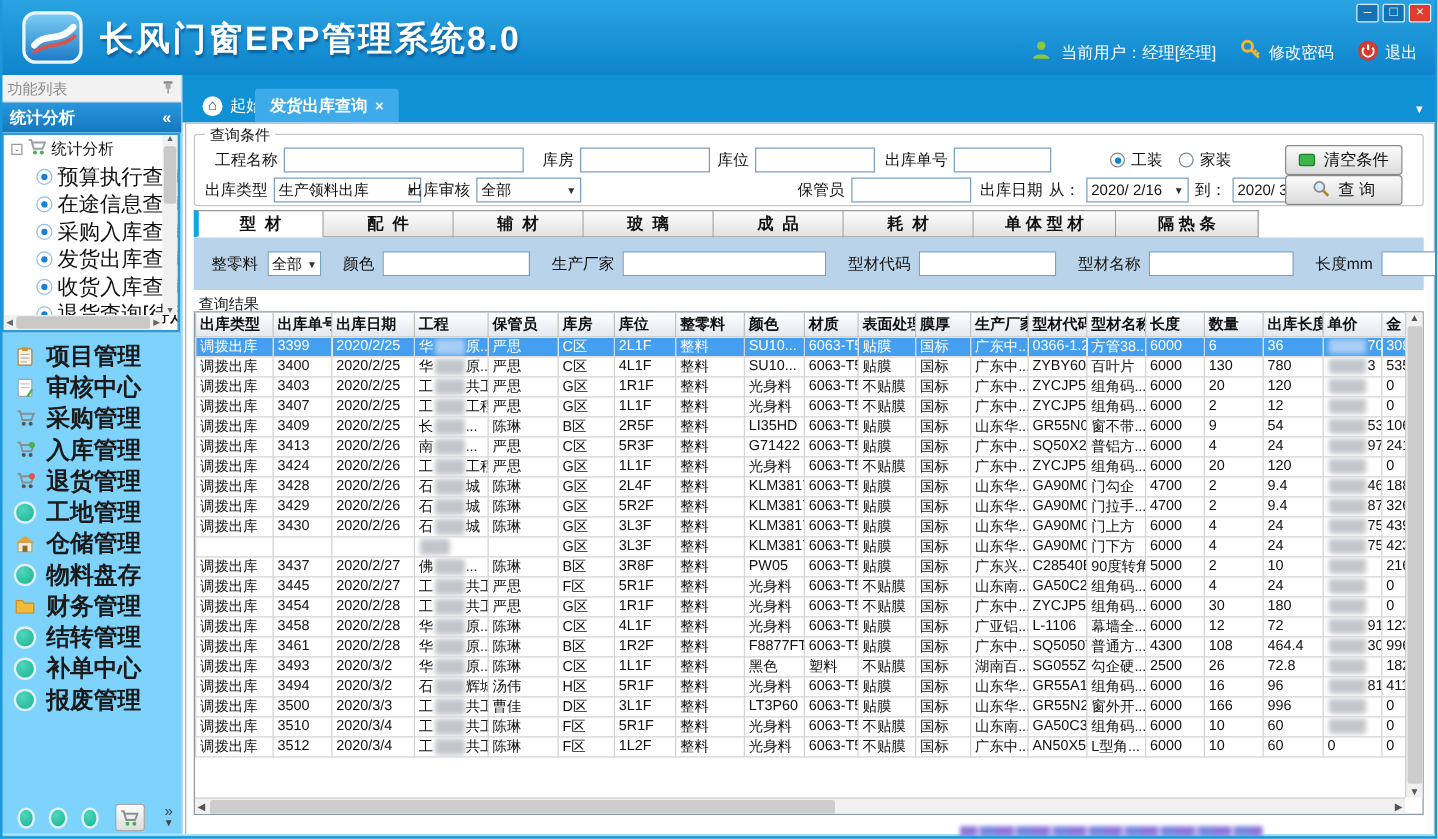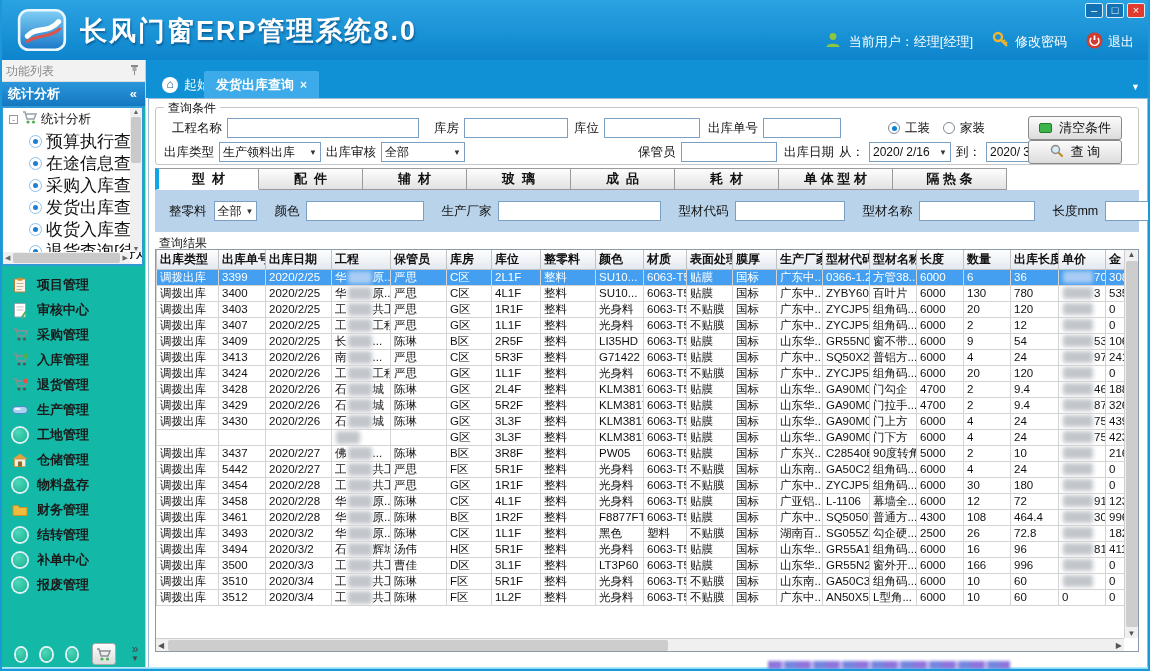--- a/index.html
+++ b/index.html
@@ -11,36 +11,36 @@
 .titlebar{position:absolute;top:0;left:0;width:100%;height:60px;background:linear-gradient(#2aa3e2,#0d84cc)}
 .logo{position:absolute;left:16px;top:7px;width:54px;height:46px}
 .app-title{position:absolute;left:80px;top:13px;color:#fff;font-size:27px;font-weight:bold;letter-spacing:2px;text-shadow:1px 2px 2px rgba(0,50,100,.5)}
 .win-controls{position:absolute;top:3px;right:5px;display:flex;gap:3px;z-index:60}
 .win-btn{width:18px;height:15px;font-size:11px;line-height:13px;text-align:center;color:#fff;background:#1272b4;border:1px solid #d9ecf8;border-radius:2px;cursor:default}
 .win-btn.close{background:#e03b2c}
 .user-row{position:absolute;right:16px;top:31px;display:flex;align-items:center;gap:7px;color:#fff;font-size:13px}
 .user-row .grp{display:flex;align-items:center;gap:5px;margin-left:12px}
 
 
-.sidebar{position:absolute;top:60px;left:0;width:146px;bottom:0;background:#14b8a6;border-right:1px solid #bcd2e2}
+.sidebar{position:absolute;top:60px;left:0;width:146px;bottom:0;background:#7dd3fc;border-right:1px solid #bcd2e2}
 .func-header{height:22px;background:#f2f2f2;color:#8a8a8a;font-size:12px;line-height:22px;padding:0 6px;display:flex;justify-content:space-between;align-items:center;border-bottom:1px solid #ddd}
 .stat-header{height:24px;background:linear-gradient(#2a96dc,#1478c0);color:#fff;font-weight:bold;font-size:13px;line-height:24px;padding:0 8px;display:flex;justify-content:space-between;align-items:center}
 .tree-panel{position:relative;height:160px;border:2px solid #2f9ad4;background:#fff;overflow:hidden;margin:0 1px}
 .tree-root{height:22px;display:flex;align-items:center;gap:4px;padding-left:6px;font-size:12.5px}
 .expander{width:9px;height:9px;border:1px solid #999;background:#fff;font-size:8px;line-height:7px;text-align:center;color:#555}
 .tree-item{height:22px;display:flex;align-items:center;gap:4px;padding-left:22px;font-size:17px;white-space:nowrap}
 .tconn{width:8px;border-top:1px dotted #aaa}
 .tdot{width:13px;height:13px;border-radius:50%;background:#fff;border:1px solid #8fc0e8;position:relative;flex:0 0 13px}
 .tdot::after{content:"";position:absolute;left:3px;top:3px;width:5px;height:5px;border-radius:50%;background:#1b7fd4}
 .tree-vscroll{position:absolute;right:0;top:0;bottom:12px;width:12px;background:#f0f0f0;display:flex;flex-direction:column;align-items:center;font-size:7px;color:#666}
 .tree-vscroll .thumb{width:10px;height:46px;background:#c9c9c9;border-radius:2px;margin:2px 0}
 .tree-hscroll{position:absolute;left:0;right:12px;bottom:0;height:12px;background:#f0f0f0;display:flex;align-items:center;font-size:7px;color:#666;padding:0 2px}
 .tree-hscroll .thumb{height:10px;background:#c9c9c9;border-radius:2px;flex:1;margin:0 3px}
 .menu-list{position:absolute;top:212px;left:0;right:0}
-.menu-item{height:25px;display:flex;align-items:center;gap:9px;padding-left:12px;font-size:13px;font-weight:bold;color:#1a1a1a;cursor:default}
+.menu-item{height:25px;display:flex;align-items:center;gap:9px;padding-left:12px;font-size:19px;font-weight:bold;color:#1a1a1a;cursor:default}
 .micon{width:16px;height:16px;display:inline-flex;align-items:center;justify-content:center;flex:0 0 16px}
 .gdot{width:14px;height:14px;border-radius:50%;background:radial-gradient(circle at 35% 30%,#4fd8bc,#19b28e);box-shadow:0 0 0 2px #dff0f6;display:inline-block}
 .sidebar-bottom{position:absolute;bottom:4px;left:0;right:0;height:26px;display:flex;align-items:center;gap:15px;padding-left:16px}
 .gdot.small{width:13px;height:13px}
 .cart-btn{width:30px;height:22px;background:linear-gradient(#fdfdfd,#ddd);border:1px solid #aaa;border-radius:3px;display:flex;align-items:center;justify-content:center}
 .chev{margin-left:auto;margin-right:6px;color:#444;font-size:12px;line-height:9px;text-align:center}
 .chev .dn{font-size:8px;display:block}
 
 
 .main{position:absolute;left:146px;top:60px;right:0;bottom:0}
@@ -271,29 +271,20 @@
             <path d="M1 1 h2 l2 7 h7 l2-5 h-10" fill="none" stroke="#8a8f94" stroke-width="1.5"></path>
             <circle cx="6" cy="11" r="1.6" fill="#555"></circle>
             <circle cx="11.5" cy="11" r="1.6" fill="#555"></circle>
             <circle cx="12.5" cy="3" r="2.4" fill="#e05548"></circle>
           </svg>
         </span>
         <span>退货管理</span>
       </div>
       <div class="menu-item">
         <span class="micon">
-          <svg width="16" height="11" viewBox="0 0 16 11">
-            <rect x="0.5" y="2.5" width="15" height="7" rx="3.5" fill="#a9d3ef" stroke="#4b89c8"></rect>
-            <rect x="2.5" y="4" width="6" height="2" rx="1" fill="#e8f5fd"></rect>
-          </svg>
-        </span>
-        <span>生产管理</span>
-      </div>
-      <div class="menu-item">
-        <span class="micon">
           <span class="gdot"></span>
         </span>
         <span>工地管理</span>
       </div>
       <div class="menu-item">
         <span class="micon">
           <svg width="16" height="14" viewBox="0 0 16 14">
             <path d="M0.5 6 L8 0.8 L15.5 6 Z" fill="#e2a23b"></path>
             <rect x="2.5" y="6" width="11" height="7.5" fill="#f5eedd" stroke="#c9a35a"></rect>
             <rect x="6" y="8.5" width="4" height="5" fill="#8a6a30"></rect>
@@ -391,21 +382,21 @@
         <span class="qitem" style="left:872px">
           <span class="btn" style="width:94px">
             <span class="eraser"></span>
             <span>清空条件</span>
           </span>
         </span>
       </div>
       <div class="qrow qrow2">
         <span class="qitem" style="left:8px">
           <span>出库类型</span>
-          <span class="selbox" style="width:102px">
+          <span class="selbox" style="width:118px">
             <span>生产领料出库</span>
               <span class="car">▼</span>
           </span>
         </span>
         <span class="qitem" style="left:170px">
           <span>出库审核</span>
           <span class="selbox" style="width:84px">
             <span>全部</span>
               <span class="car">▼</span>
           </span>
@@ -780,21 +771,21 @@
                 <td>C28540B</td>
                 <td>90度转角</td>
                 <td>5000</td>
                 <td>2</td>
                 <td>10</td>
                 <td><span class="cens"></span></td>
                 <td>216</td>
               </tr>
               <tr>
                 <td>调拨出库</td>
-                <td>5442</td>
+                <td>3445</td>
                 <td>2020/2/27</td>
                 <td><span>工</span><span class="cens wide"></span><span>共工程</span></td>
                 <td>严思</td>
                 <td>F区</td>
                 <td>5R1F</td>
                 <td>整料</td>
                 <td>光身料</td>
                 <td>6063-T5</td>
                 <td>不贴膜</td>
                 <td>国标</td>

